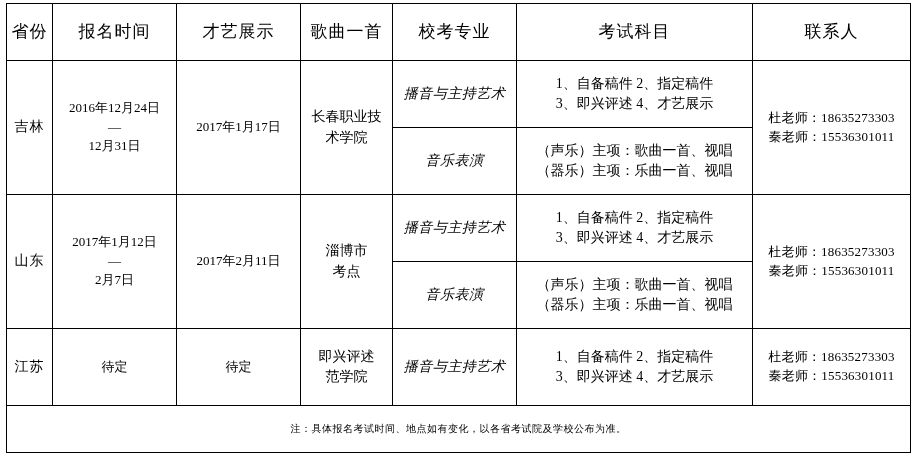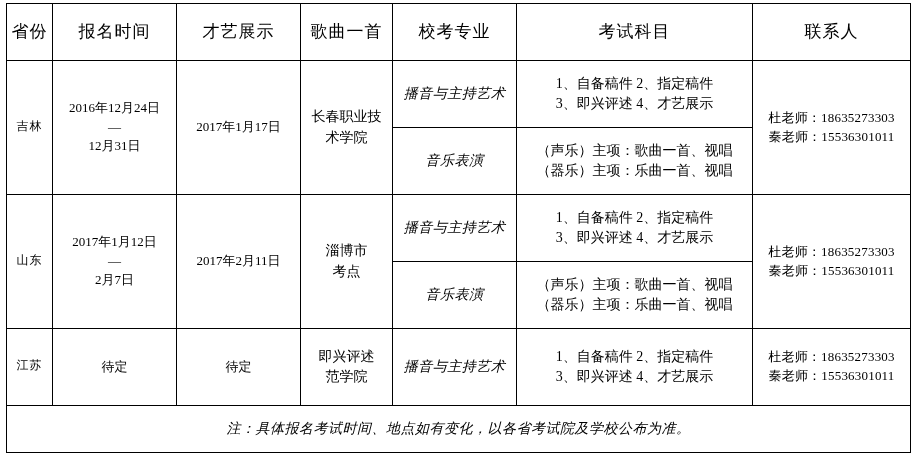--- a/index.html
+++ b/index.html
@@ -41,23 +41,22 @@
   }
   .col-prov { width: 46px; }
   .col-signup { width: 124px; }
   .col-examtime { width: 124px; }
   .col-place { width: 92px; }
   .col-major { width: 124px; }
   .col-subject { width: 236px; }
   .col-contact { width: 158px; }
 
   td.prov {
-    font-size: 12px;
+    font-size: 14px;
     letter-spacing: 1px;
-    font-family: Liberation Mono, monospace;
   }
   td.signup, td.examtime {
     font-size: 13px;
     line-height: 1.7;
   }
   td.place {
     font-size: 14px;
     line-height: 1.6;
   }
   td.major {
@@ -76,24 +75,23 @@
   }
   td.contact {
     font-size: 13px;
     line-height: 1.75;
     letter-spacing: 0.2px;
   }
   .r1 { height: 62px; }
   .r2 { height: 62px; }
   .note-row td {
     height: 42px;
-    font-size: 14px;
+    font-size: 10px;
     text-align: center;
     letter-spacing: 0.5px;
-    font-style: italic;
   }
   .watermark {
     position: absolute;
     left: 0;
     right: 0;
     bottom: 50px;
     text-align: center;
     font-size: 30px;
     font-family: "Liberation Sans", sans-serif;
     color: rgba(150, 150, 150, 0.45);

